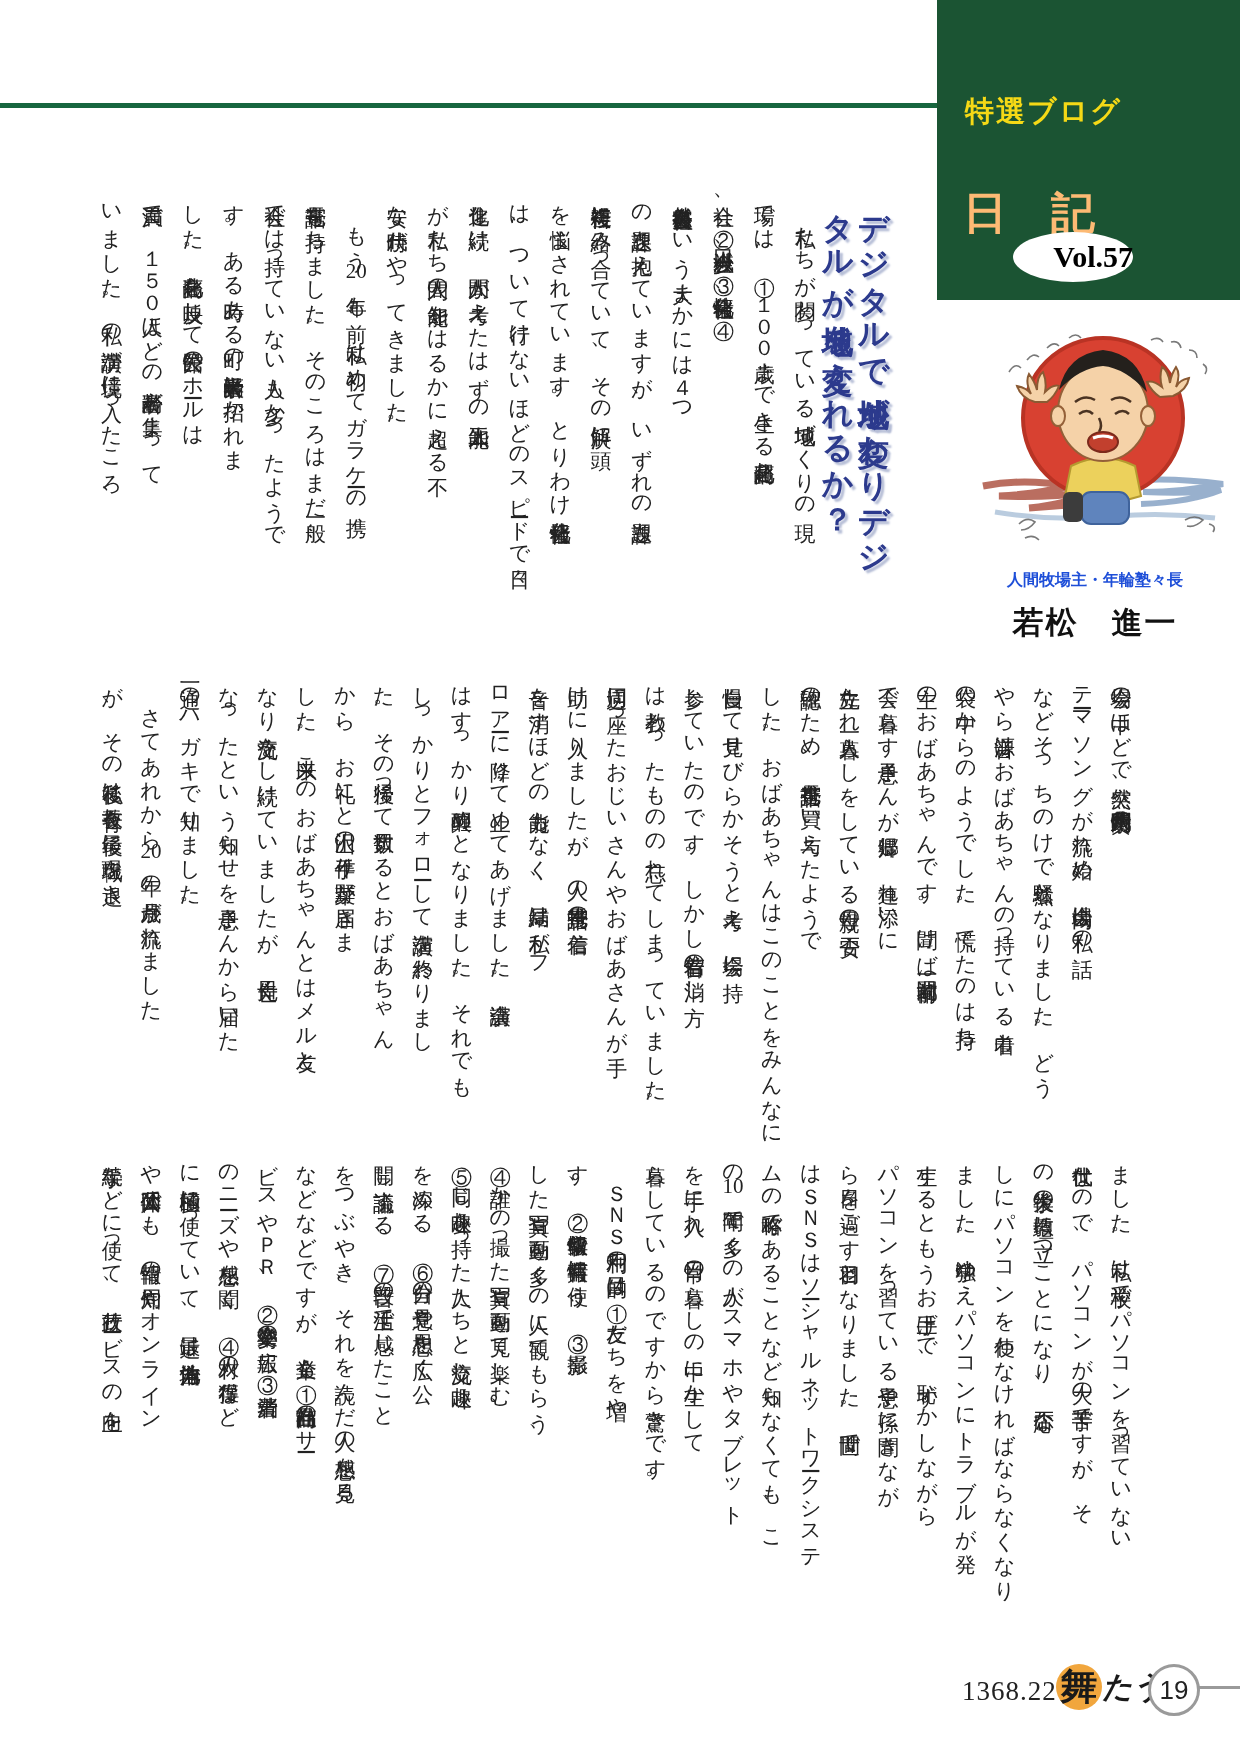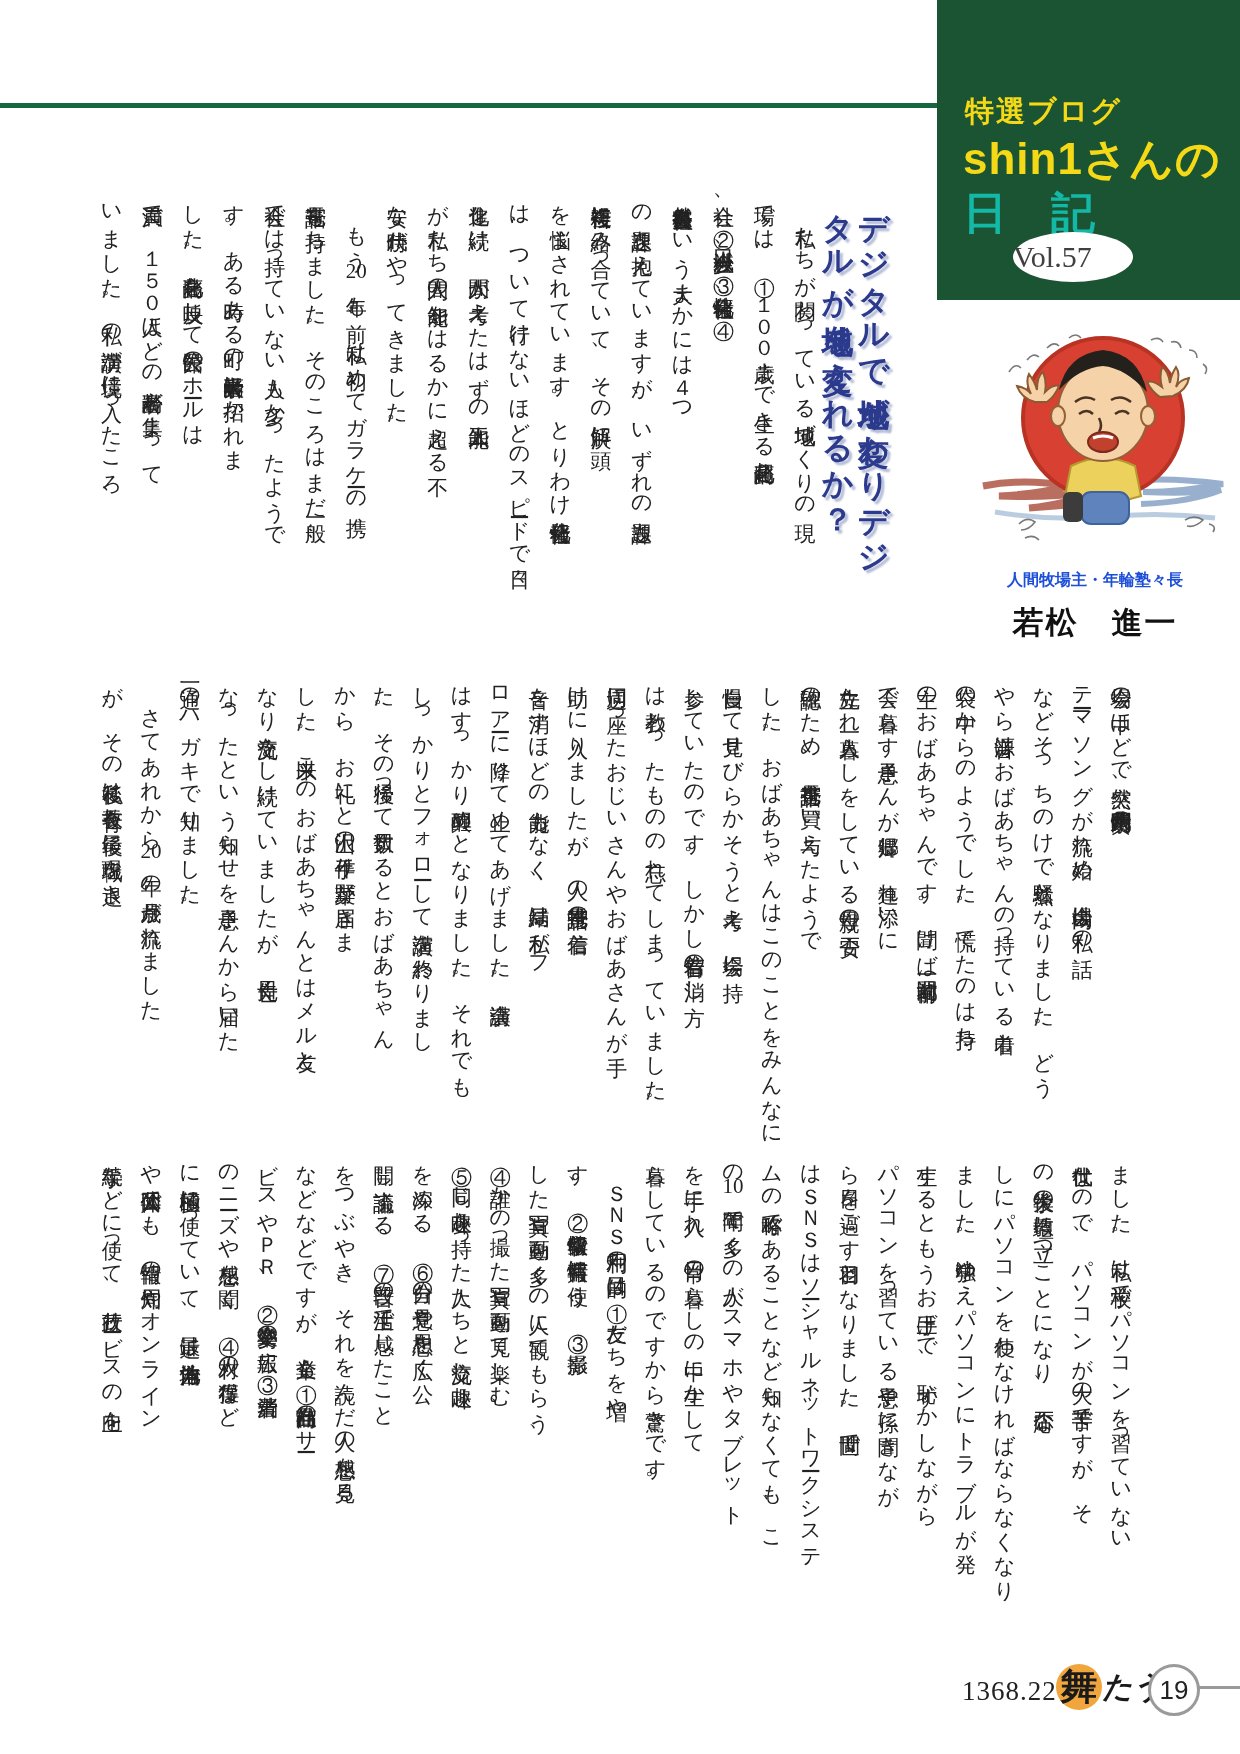--- a/index.html
+++ b/index.html
@@ -5,24 +5,24 @@
   html,body{margin:0;padding:0;background:#fff;}
   body{width:1240px;height:1754px;position:relative;overflow:hidden;
        font-family:"Liberation Serif","DejaVu Serif",serif;color:#222;}
 
   
   .rule{position:absolute;left:0;top:103px;width:937px;height:5px;background:#17663f;}
   .mast{position:absolute;left:937px;top:0;width:303px;height:300px;background:#1b5433;
         font-family:"Liberation Sans","DejaVu Sans",sans-serif;padding-left:22px;}
   .kicker{position:absolute;left:28px;top:92px;color:#f5d916;font-size:29px;font-weight:bold;letter-spacing:2px;}
   .mtitle1{position:absolute;left:26px;top:130px;color:#f5d916;font-size:44px;font-weight:bold;letter-spacing:1px;}
-  .mtitle2{position:absolute;left:26px;top:184px;color:#14b8a6;font-size:44px;font-weight:bold;}
+  .mtitle2{position:absolute;left:26px;top:184px;color:#fdba74;font-size:44px;font-weight:bold;}
   .volbadge{position:absolute;left:76px;top:232px;width:120px;height:50px;background:#fff;border-radius:50%;
-            text-align:left;line-height:50px;font-family:"Liberation Serif",serif;
-            font-size:30px;font-weight:400;color:#404040;}
+            text-align:right;line-height:50px;font-family:"Liberation Serif",serif;
+            font-size:30px;font-weight:700;color:#000000;}
 
   
   .headline{position:absolute;left:815px;top:192px;height:440px;width:76px;
             writing-mode:vertical-rl;text-orientation:mixed;
             font-family:"Liberation Sans","DejaVu Sans",sans-serif;
             font-size:31px;font-weight:bold;color:#2c3a8d;line-height:36px;
             text-shadow:3px 3px 2px #b5bdd6;letter-spacing:1px;}
 
   
   .illo{position:absolute;left:975px;top:306px;width:258px;height:258px;}
@@ -56,21 +56,20 @@
   .pagecircle{position:absolute;left:1148px;top:1664px;width:46px;height:46px;background:#fff;
               border:3px solid #9a9a9a;border-radius:50%;text-align:center;line-height:46px;
               font-family:"Liberation Sans","DejaVu Sans",sans-serif;font-size:26px;color:#222;}
 </style>
 </head>
 <body>
 
 <div class="rule"></div>
 <div class="mast">
   <div class="kicker">特選ブログ</div>
-  <div class="mtitle1">shin1さんの</div>
   <div class="mtitle2">日　記</div>
   <div class="volbadge">Vol.57</div>
 </div>
 
 <div class="headline" id="headline">
     <div>デジタルで地域が変わりデジ</div>
     <div>タルが地域を変えれるか？</div>
   </div>
 
 <div class="illo">

